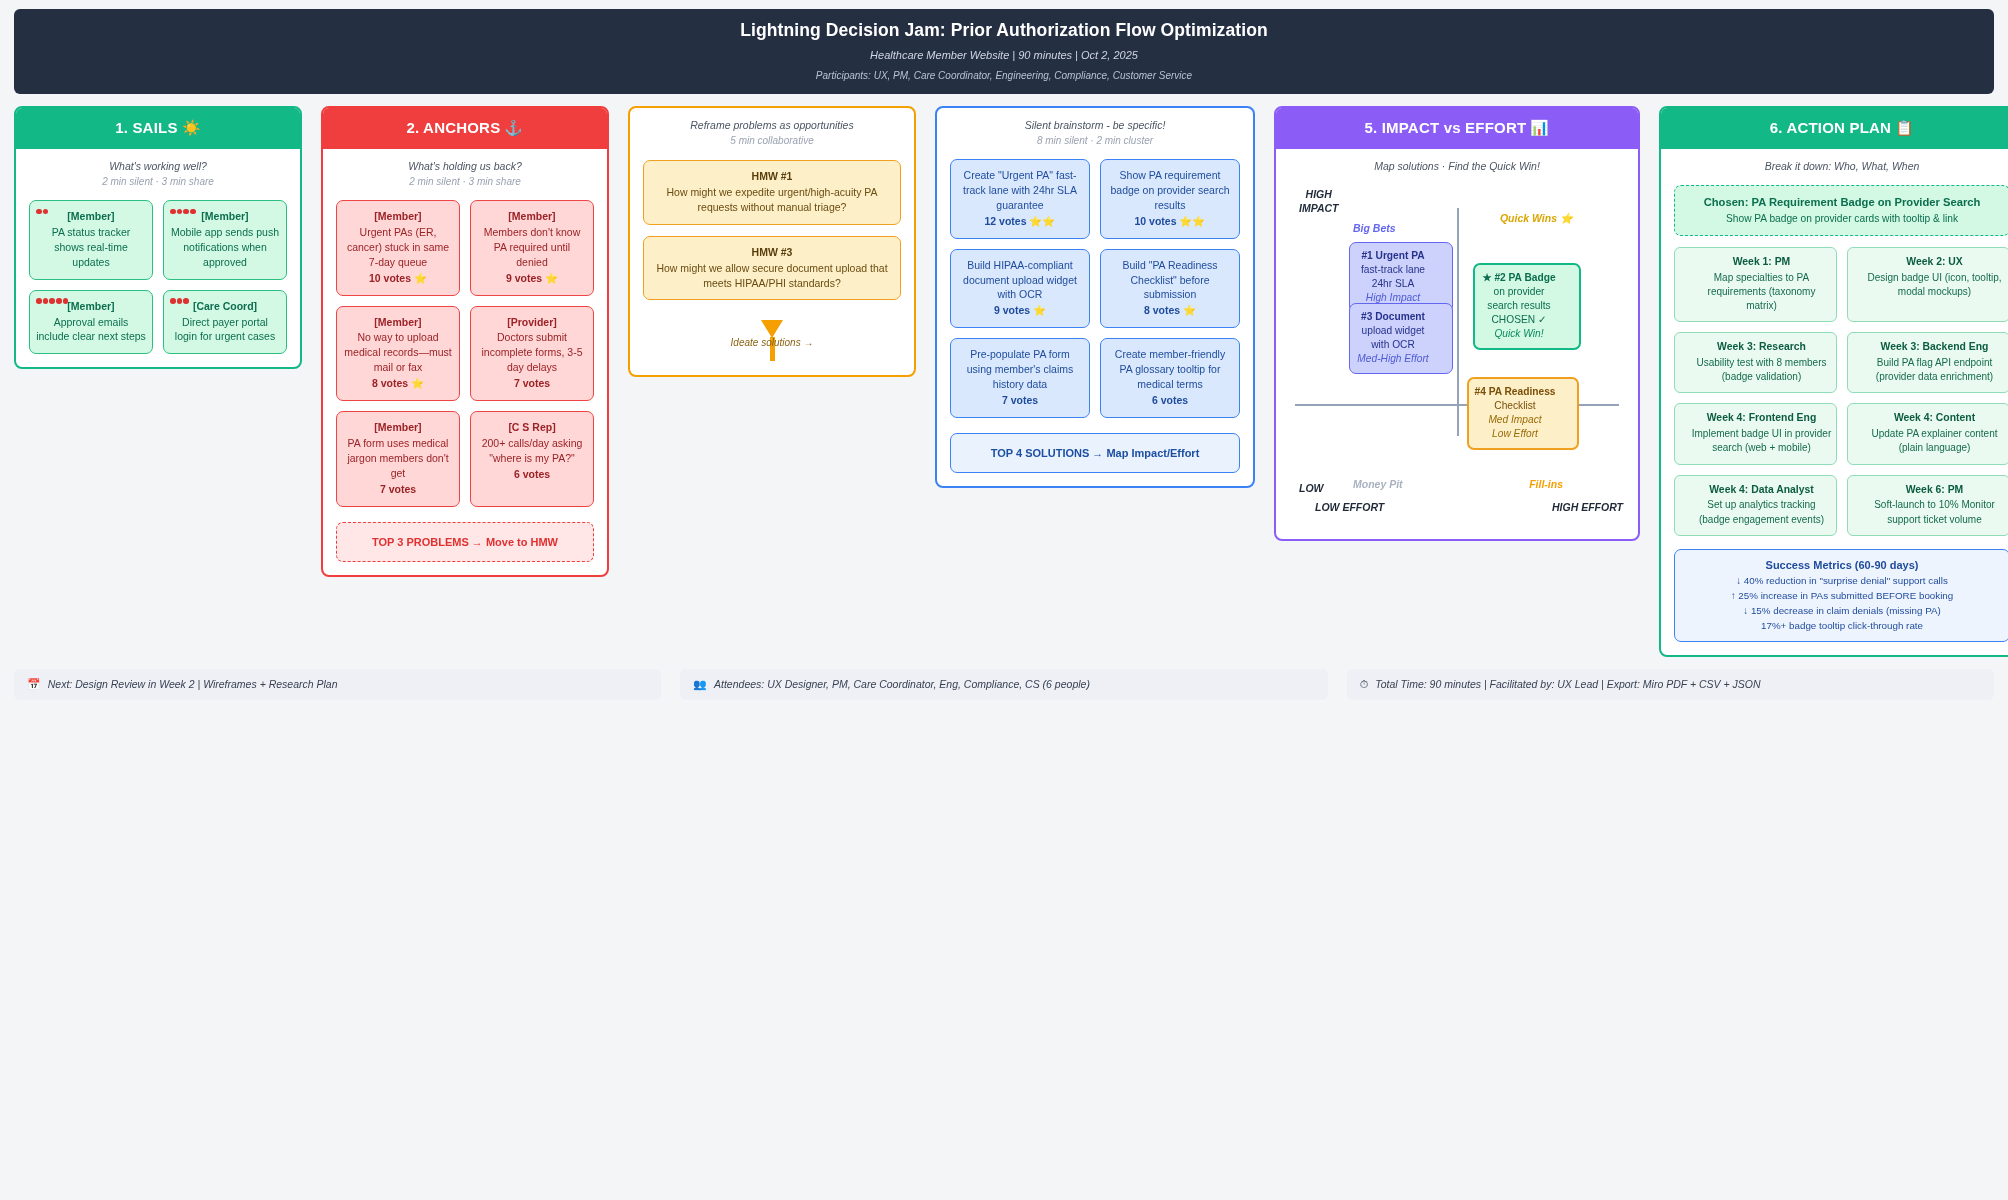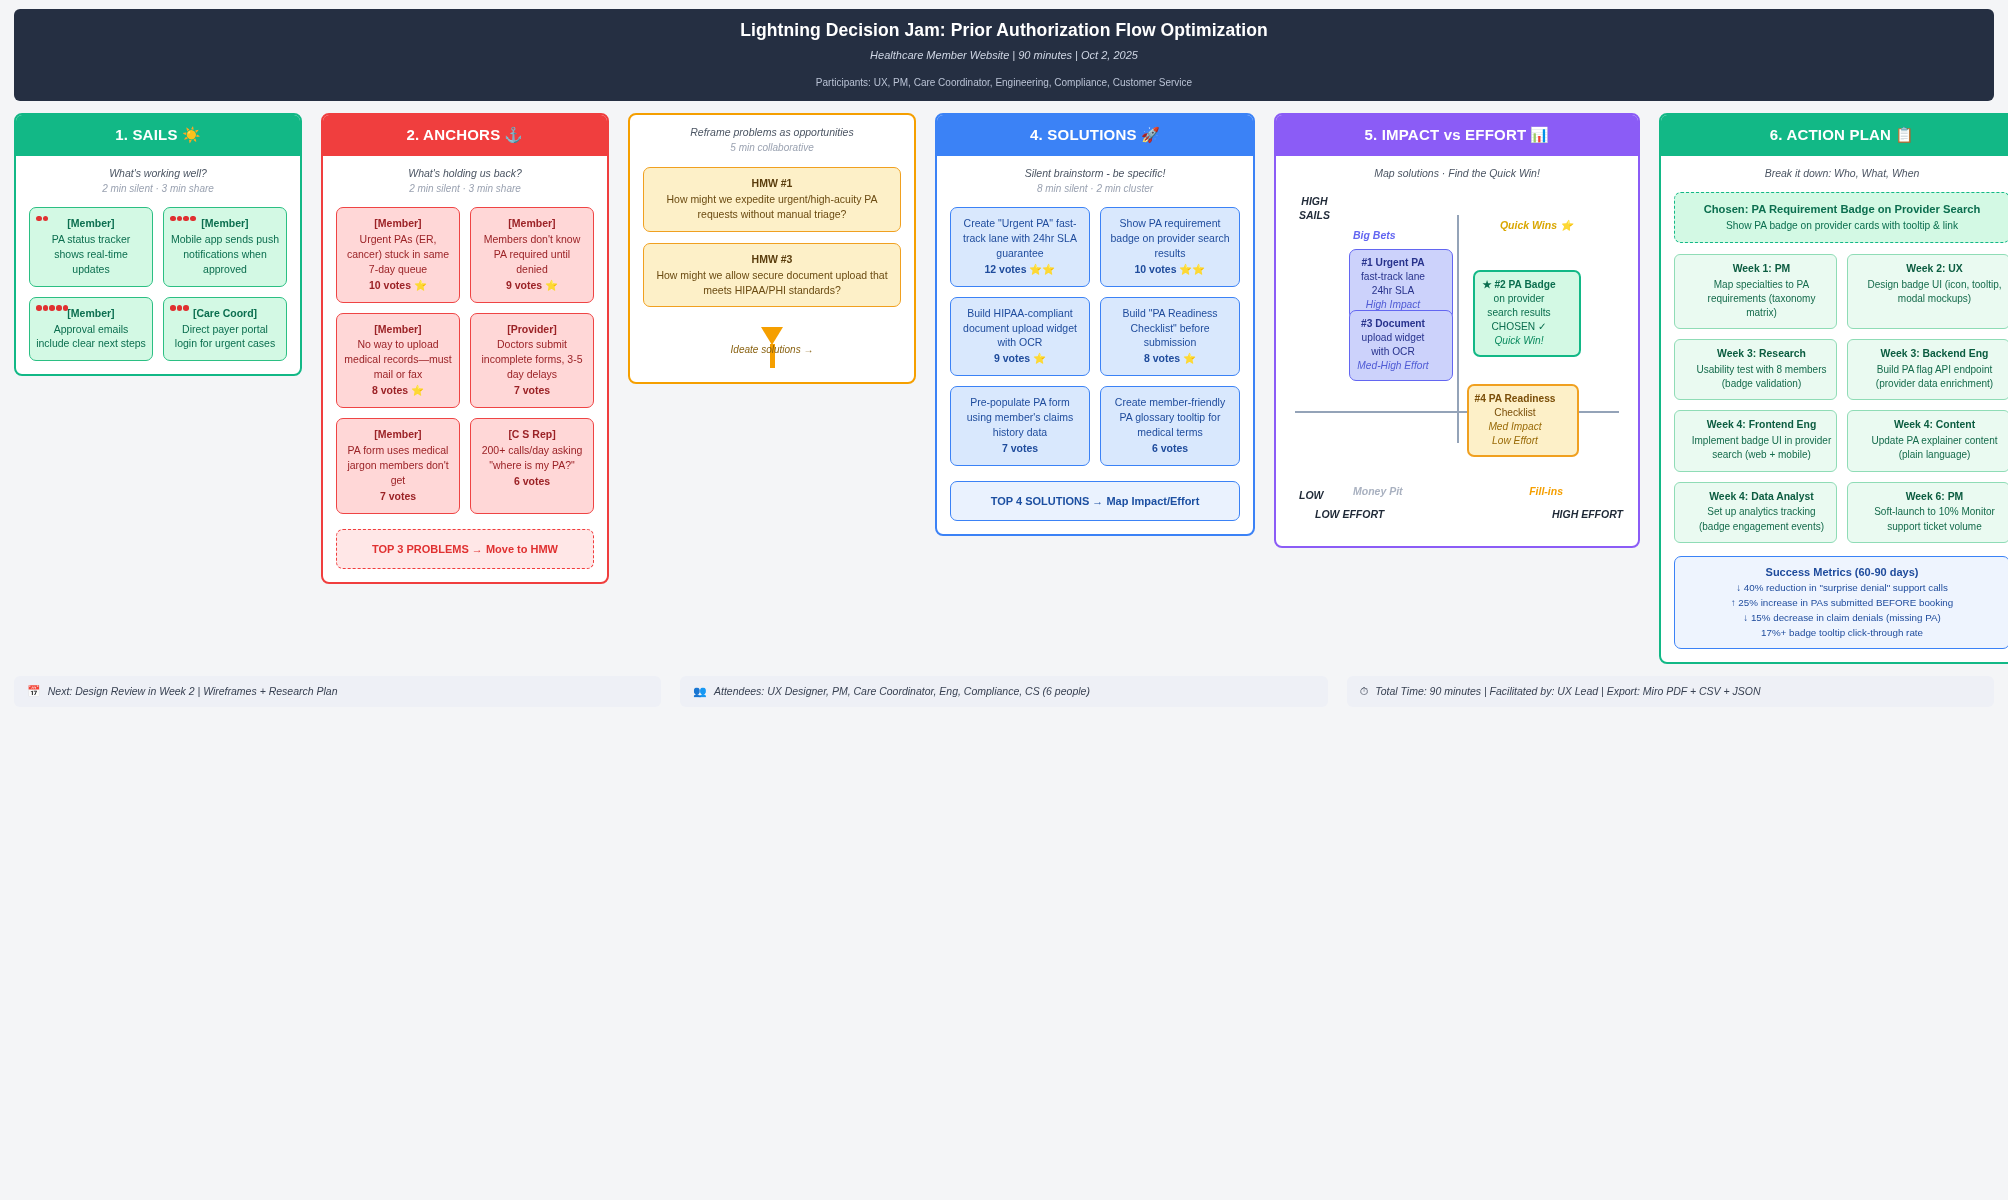--- a/index.html
+++ b/index.html
@@ -14,21 +14,21 @@
   
   .header {
     background: #252f42;
     border-radius: 6px;
     padding: 11px 0 13px 0;
     text-align: center;
     color: #ffffff;
   }
   .header-title { font-size: 17.5px; font-weight: bold; letter-spacing: .1px; }
   .header-sub  { font-size: 11px; font-style: italic; color: #cfd6e4; margin-top: 8px; }
-  .header-sub2 { font-size: 10px; color: #b9c2d4; margin-top: 16px; }
+  .header-sub2 { font-size: 10px; font-style: italic; color: #b9c2d4; margin-top: 9px; }
 
   
   .columns { display: flex; gap: 19px; margin-top: 12px; align-items: flex-start; }
 
   .col {
     background: #ffffff;
     border-radius: 8px;
     border: 2.5px solid #ccc;
     overflow: hidden;
     display: flex; flex-direction: column;
@@ -272,21 +272,20 @@
         </div>
         <div class="arrow-wrap">
           <div class="arrow-tri"></div>
           <div class="arrow-stem"></div>
           <div class="arrow-text">Ideate solutions →</div>
         </div>
       </div>
     </div>
 
     <div class="col c-sol">
-      <div class="col-head">4. SOLUTIONS 🚀</div>
       <div class="col-body">
         <div class="col-hint">Silent brainstorm - be specific!</div>
         <div class="col-hint2">8 min silent · 2 min cluster</div>
         <div class="grid2">
           <div class="note">
             <span>Create "Urgent PA" fast-track lane with 24hr SLA guarantee</span>
             <span class="votes">12 votes ⭐⭐</span>
           </div>
           <div class="note">
             <span>Show PA requirement badge on provider search results</span>
@@ -316,21 +315,21 @@
     <div class="col c-matrix">
       <div class="col-head">5. IMPACT vs EFFORT 📊</div>
       <div class="col-body">
         <div class="col-hint">Map solutions · Find the Quick Win!</div>
         <div class="matrix">
           <div class="axis-v"></div>
           <div class="axis-h"></div>
 
           <div class="lab lab-high">
             <div>HIGH</div>
-            <div>SAILS</div>
+            <div>IMPACT</div>
           </div>
           <div class="lab lab-low">LOW</div>
           <div class="lab lab-loweff">LOW EFFORT</div>
           <div class="lab lab-higheff">HIGH EFFORT</div>
 
           <div class="lab lab-bigbets">Big Bets</div>
           <div class="lab lab-quickwins">Quick Wins ⭐</div>
           <div class="lab lab-moneypit">Money Pit</div>
           <div class="lab lab-fillins">Fill-ins</div>
 

